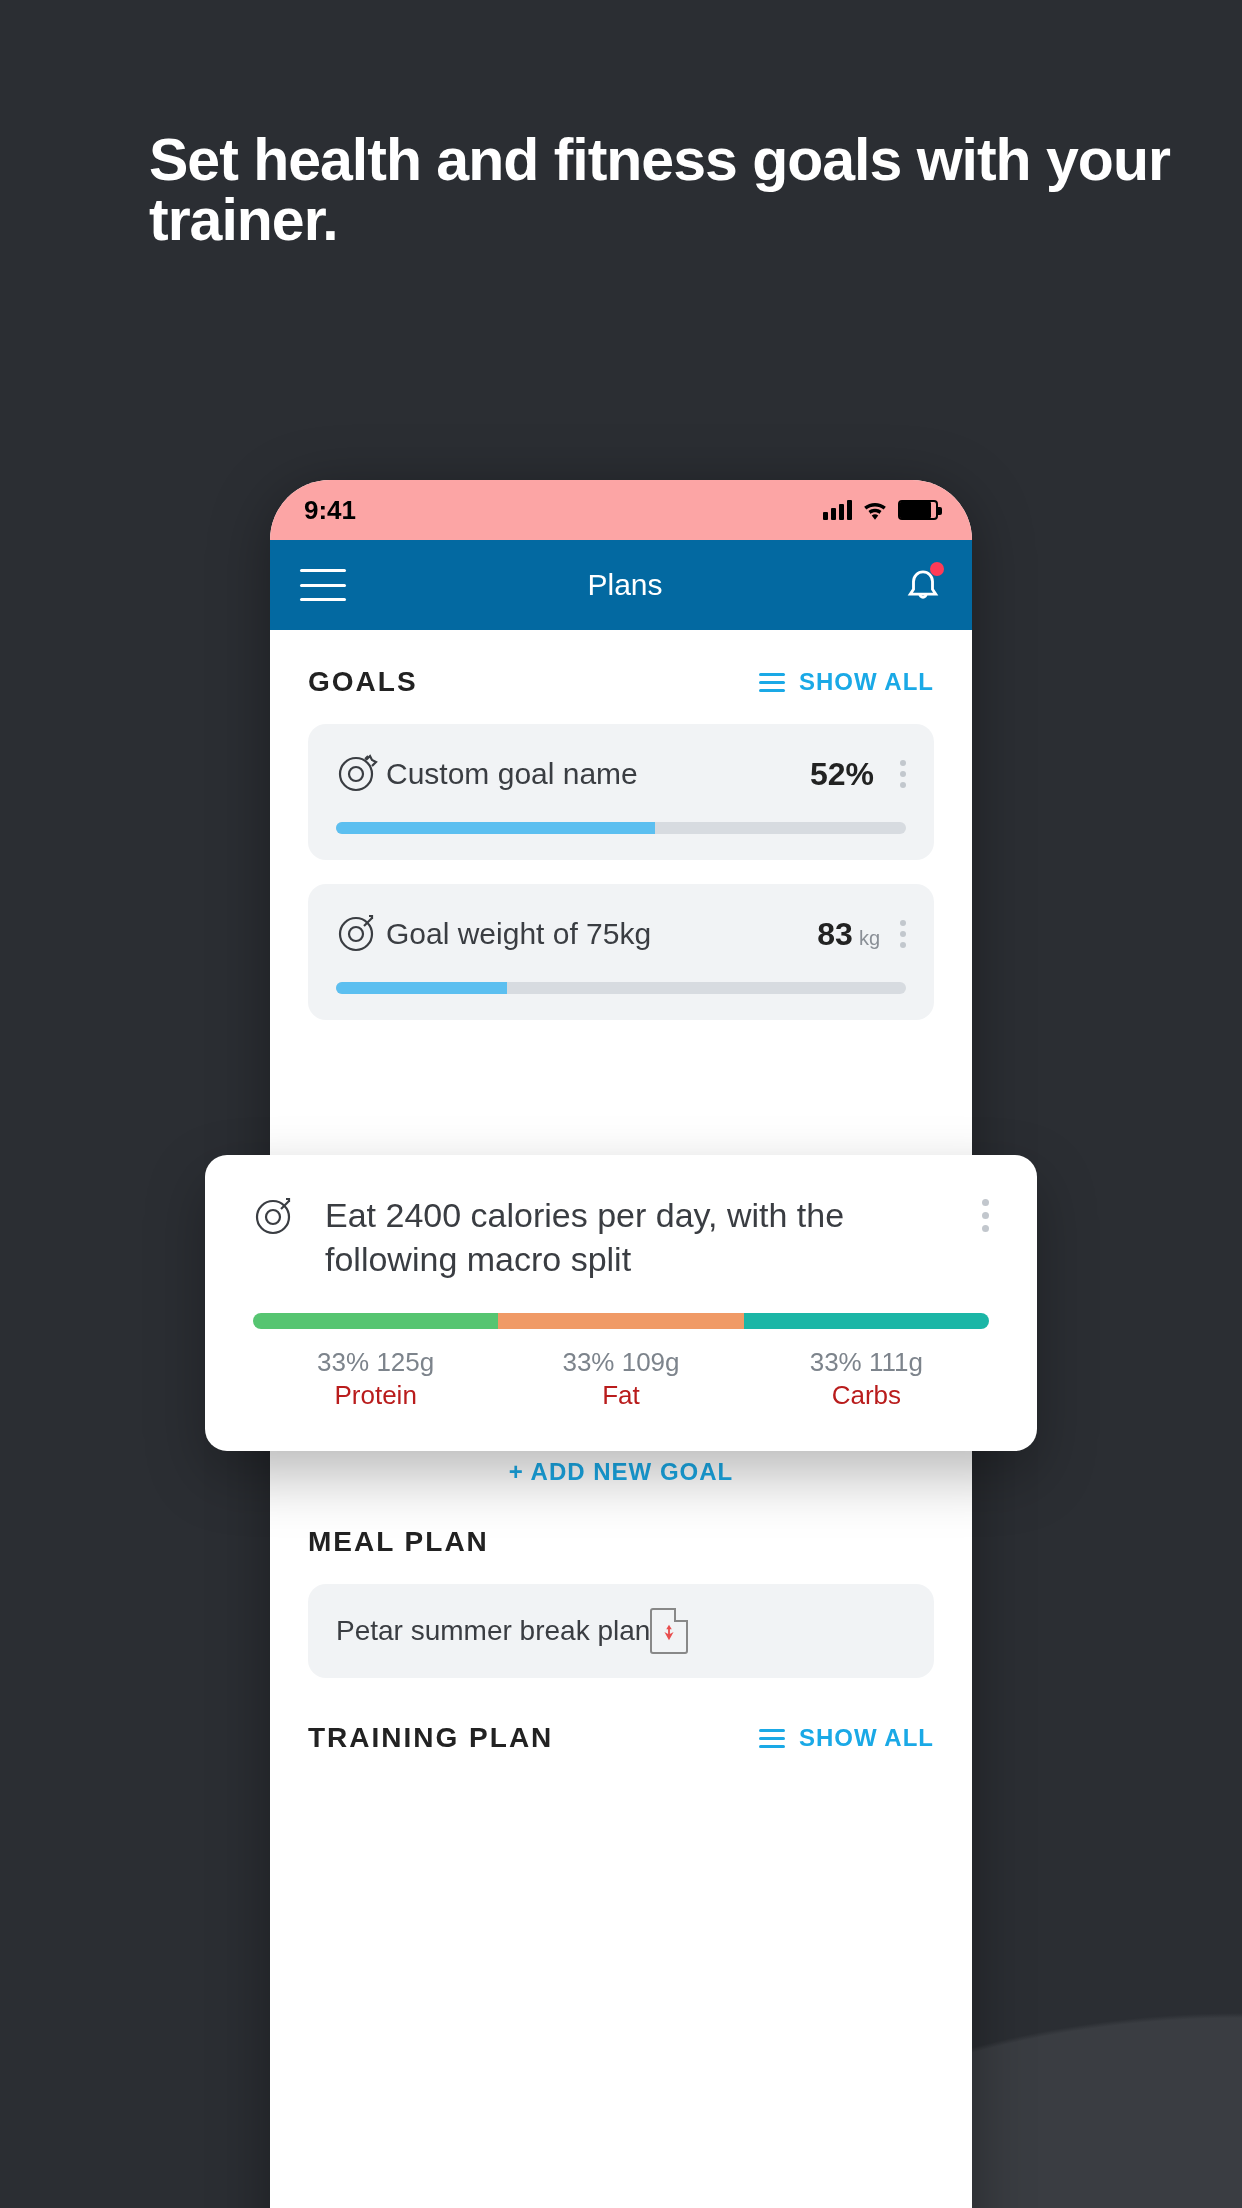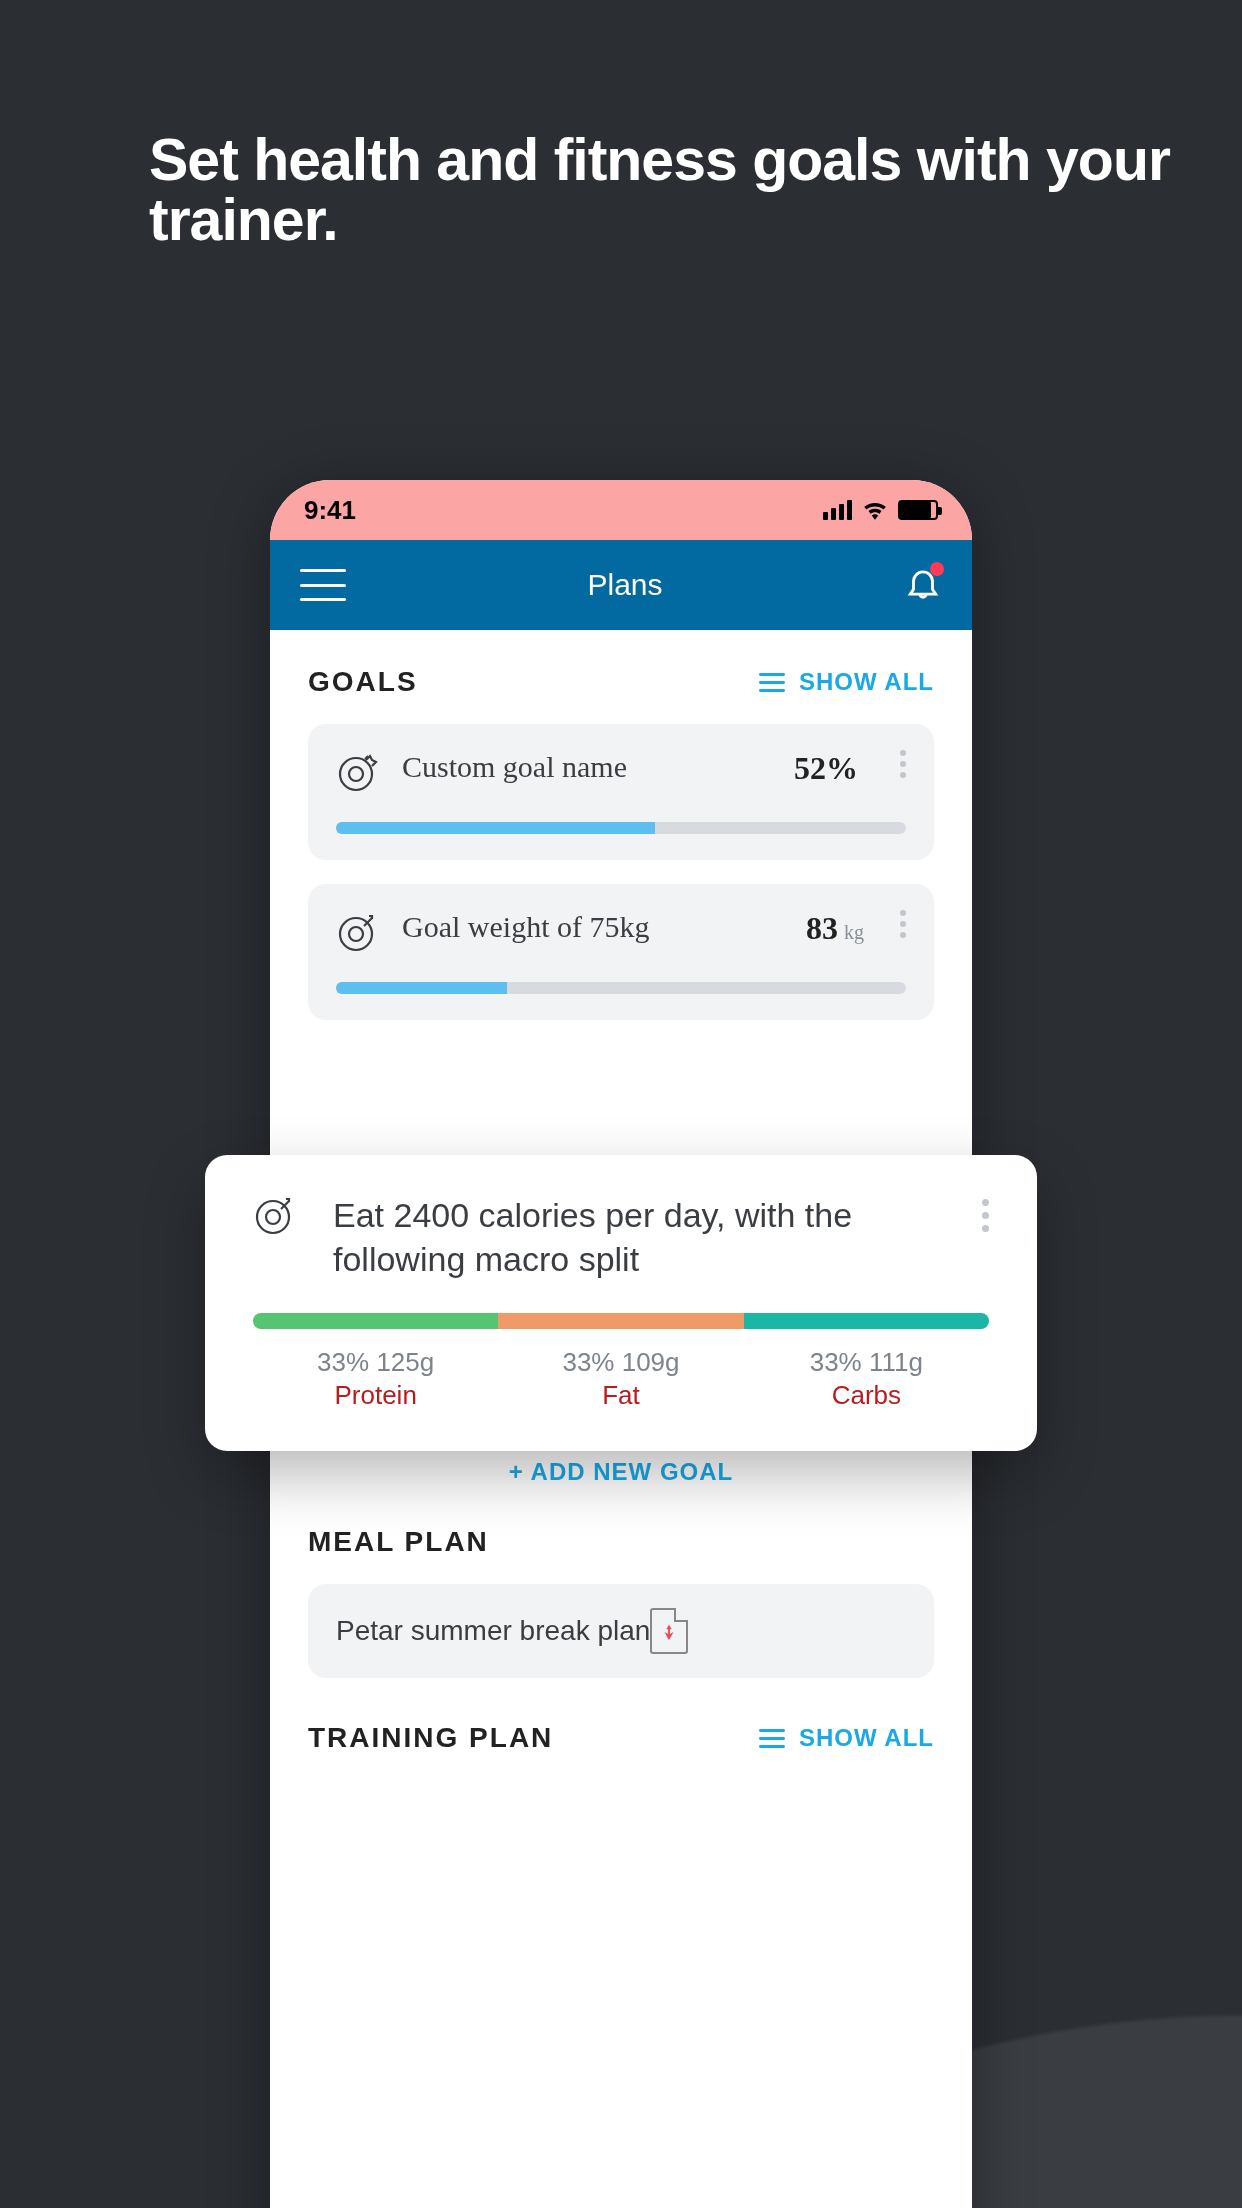--- a/index.html
+++ b/index.html
@@ -82,21 +82,21 @@
   .content { padding: 36px 38px 0; }
   .section-row { display:flex; align-items:center; justify-content:space-between; margin-bottom: 26px; }
   .section-title { font-size: 28px; font-weight: 800; letter-spacing: 2px; color:#222; }
   .showall { display:flex; align-items:center; gap:14px; color:#1aa9e6; font-weight:800; font-size:24px; letter-spacing:1px; cursor:pointer; }
   .showall-lines { width:26px; display:flex; flex-direction:column; gap:5px; }
   .showall-lines span { height:3px; background:#1aa9e6; border-radius:2px; }
   .card {
     background:#f1f3f5; border-radius:18px; padding: 26px 28px;
     margin-bottom: 24px; position: relative;
   }
-  .card-row { display:flex; align-items:flex-start; gap:22px;font-family:Liberation Serif, serif; }
+  .card-row { display:flex; align-items:center; gap:6px; }
   .goal-icon svg { width:44px; height:44px; }
   .goal-name { flex:1; color:#3a3d42; font-size:30px; }
   .goal-val { font-size:32px; font-weight:700; color:#222; display:flex; align-items:baseline; gap:6px;}
   .goal-val .unit { font-size:20px; font-weight:400; color:#8a8f96; }
   .dots { display:flex; flex-direction:column; gap:5px; margin-left:14px; cursor:pointer; }
   .dots span { width:6px; height:6px; background:#c2c7cd; border-radius:50%; }
   .bar { height:12px; background:#d7dbe0; border-radius:6px; margin-top:24px; overflow:hidden; }
   .bar-fill { height:100%; background:#5cbff0; }
   .bar-fill.half { width: 56%; }
   .bar-fill.small { width: 30%; }
@@ -113,21 +113,21 @@
     position: absolute;
     top: 1155px;
     left: 205px;
     width: 832px;
     background: #fff;
     border-radius: 22px;
     box-shadow: 0 24px 60px rgba(0,0,0,.28);
     padding: 38px 48px 40px;
     z-index: 10;
   }
-  .ov-row { display:flex; align-items:flex-start; gap:36px; }
+  .ov-row { display:flex; align-items:flex-start; gap:28px; }
   .ov-title { flex:1; font-size:34px; color:#3a3d42; line-height:1.3; }
   .ov-dots { display:flex; flex-direction:column; gap:6px; margin-top:6px; cursor:pointer; }
   .ov-dots span { width:7px; height:7px; background:#c2c7cd; border-radius:50%; }
   .macro-bar { display:flex; height:16px; border-radius:8px; overflow:hidden; margin-top:32px; }
   .seg { flex:1; }
   .seg.protein { background:#56c571; }
   .seg.fat { background:#f09a66; }
   .seg.carbs { background:#1bb6a6; }
   .macro-labels { display:flex; margin-top:18px; }
   .mcol { flex:1; text-align:center; }

